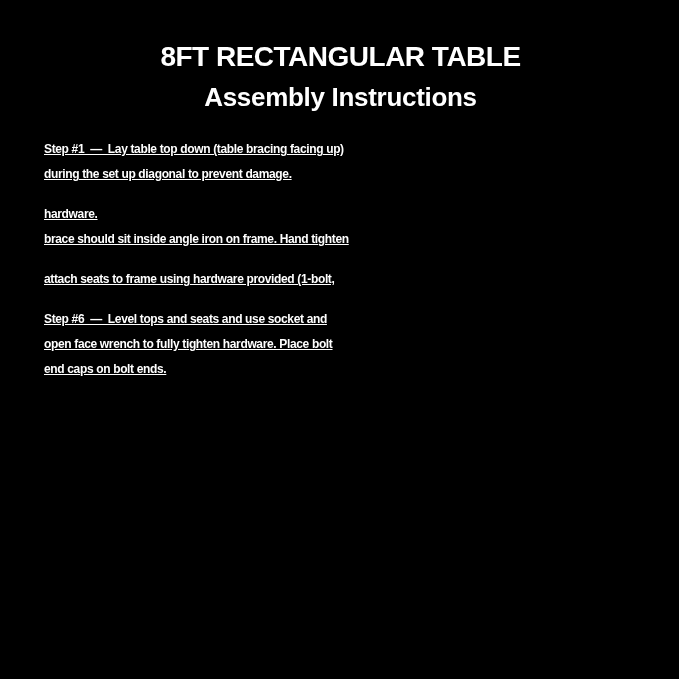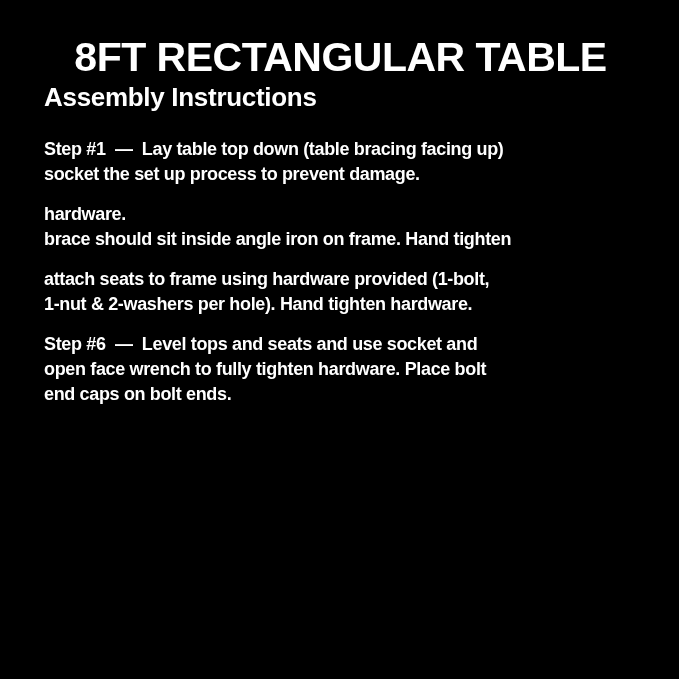--- a/index.html
+++ b/index.html
@@ -17,70 +17,70 @@
   .poster {
     box-sizing: border-box;
     width: 679px;
     height: 679px;
     padding: 38px 42px 0 44px;
     background: #000000;
   }
   .title {
     margin: 0;
     text-align: center;
-    font-size: 41px;
+    font-size: 28px;
     line-height: 38px;
     font-weight: 700;
     letter-spacing: -0.5px;
     white-space: nowrap;
   }
   .subtitle {
     margin: 6px 0 0 0;
-    text-align: left;
+    text-align: center;
     font-size: 26px;
     line-height: 30px;
     font-weight: 700;
     letter-spacing: -0.3px;
   }
   .steps {
     margin-top: 25px;
   }
   .step {
     margin: 0 0 15px 0;
   }
   .step .line {
-    font-size: 18px;
+    font-size: 12px;
     line-height: 25px;
     font-weight: 700;
     letter-spacing: -0.35px;
     white-space: pre-wrap;
+    text-decoration: underline;
   }
 </style>
 </head>
 <body>
 
 <div class="poster">
   <h1 class="title">8FT RECTANGULAR TABLE</h1>
   <h2 class="subtitle">Assembly Instructions</h2>
 
   <div class="steps">
     <div class="step">
       <div class="line">Step #1  —  Lay table top down (table bracing facing up)</div>
-      <div class="line">socket the set up process to prevent damage.</div>
+      <div class="line">during the set up diagonal to prevent damage.</div>
     </div>
 
     <div class="step">
       <div class="line">hardware.</div>
       <div class="line">brace should sit inside angle iron on frame. Hand tighten</div>
     </div>
 
 
     <div class="step">
       <div class="line">attach seats to frame using hardware provided (1-bolt,</div>
-      <div class="line">1-nut &amp; 2-washers per hole). Hand tighten hardware.</div>
     </div>
 
     <div class="step">
       <div class="line">Step #6  —  Level tops and seats and use socket and</div>
       <div class="line">open face wrench to fully tighten hardware. Place bolt</div>
       <div class="line">end caps on bolt ends.</div>
     </div>
   </div>
 </div>
 

